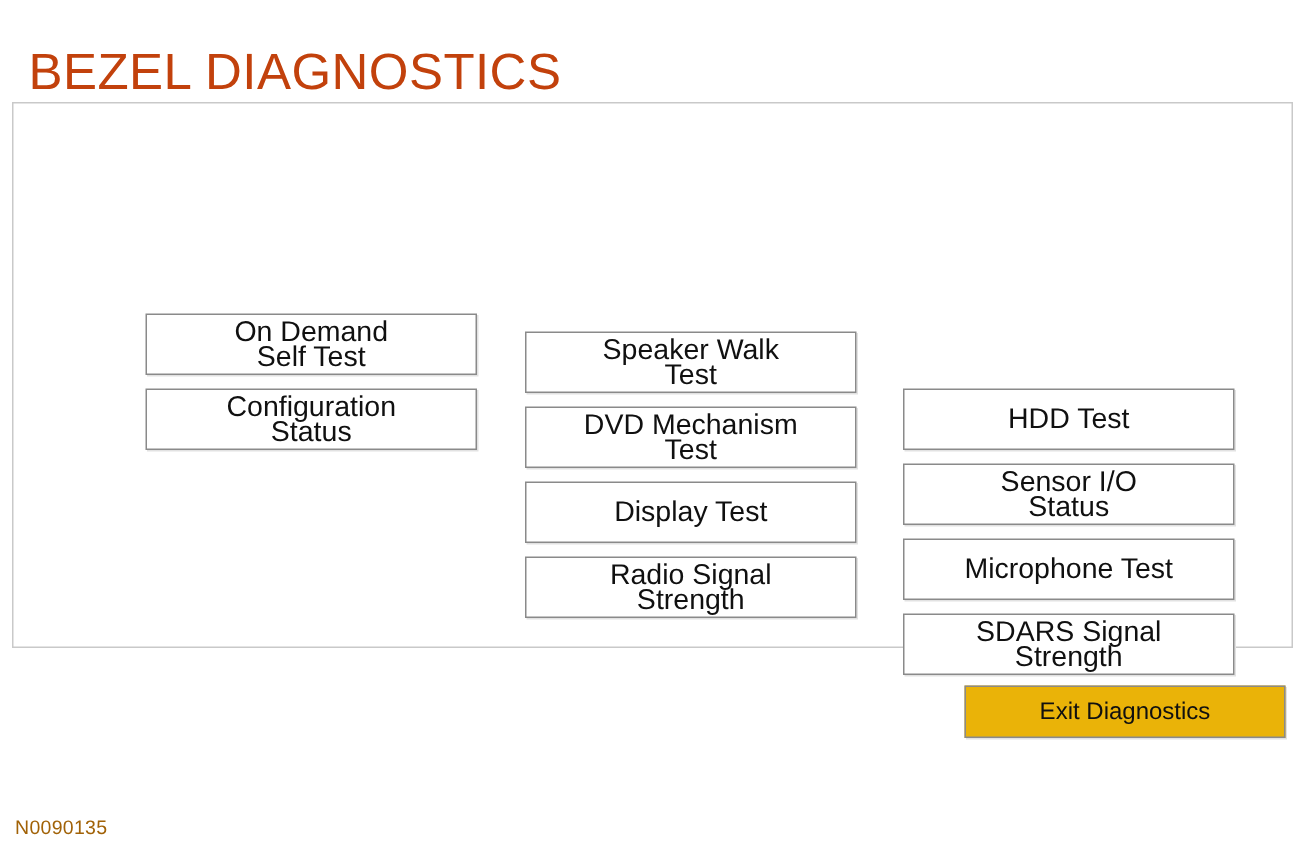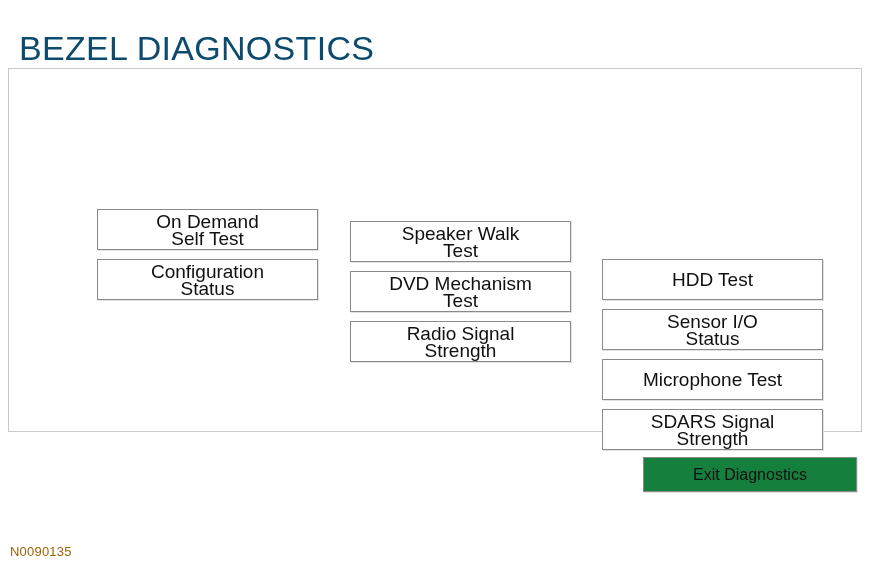--- a/index.html
+++ b/index.html
@@ -18,21 +18,21 @@
   }
 
   
   #page-title {
     position: absolute;
     left: 19px;
     top: 29px;
     font-size: 34px;
     line-height: 38px;
     letter-spacing: 0.3px;
-    color: #0c4a6e;
+    color: #c2410c;
     white-space: nowrap;
   }
 
   
   #diagnostics-panel {
     position: absolute;
     left: 8px;
     top: 68px;
     width: 854px;
     height: 364px;
@@ -88,21 +88,21 @@
 
   
   #exit-diagnostics-button {
     position: absolute;
     left: 643px;
     top: 457px;
     width: 214px;
     height: 35px;
     box-sizing: border-box;
     border: 1px solid #8a8a8a;
-    background: #15803d;
+    background: #eab308;
     box-shadow: 1px 1px 0 0 #e2e2e2;
     display: flex;
     align-items: center;
     justify-content: center;
     font-size: 16px;
     color: #101010;
     cursor: pointer;
   }
 
   
@@ -136,20 +136,23 @@
 
     <div class="grid-column" id="column-2">
       <div class="diag-button two-line">
         <span class="btn-label">Speaker Walk
 Test</span>
       </div>
       <div class="diag-button two-line">
         <span class="btn-label">DVD Mechanism
 Test</span>
       </div>
+      <div class="diag-button">
+        <span class="btn-label">Display Test</span>
+      </div>
       <div class="diag-button two-line">
         <span class="btn-label">Radio Signal
 Strength</span>
       </div>
     </div>
 
     <div class="grid-column" id="column-3">
       <div class="diag-button">
         <span class="btn-label">HDD Test</span>
       </div>

